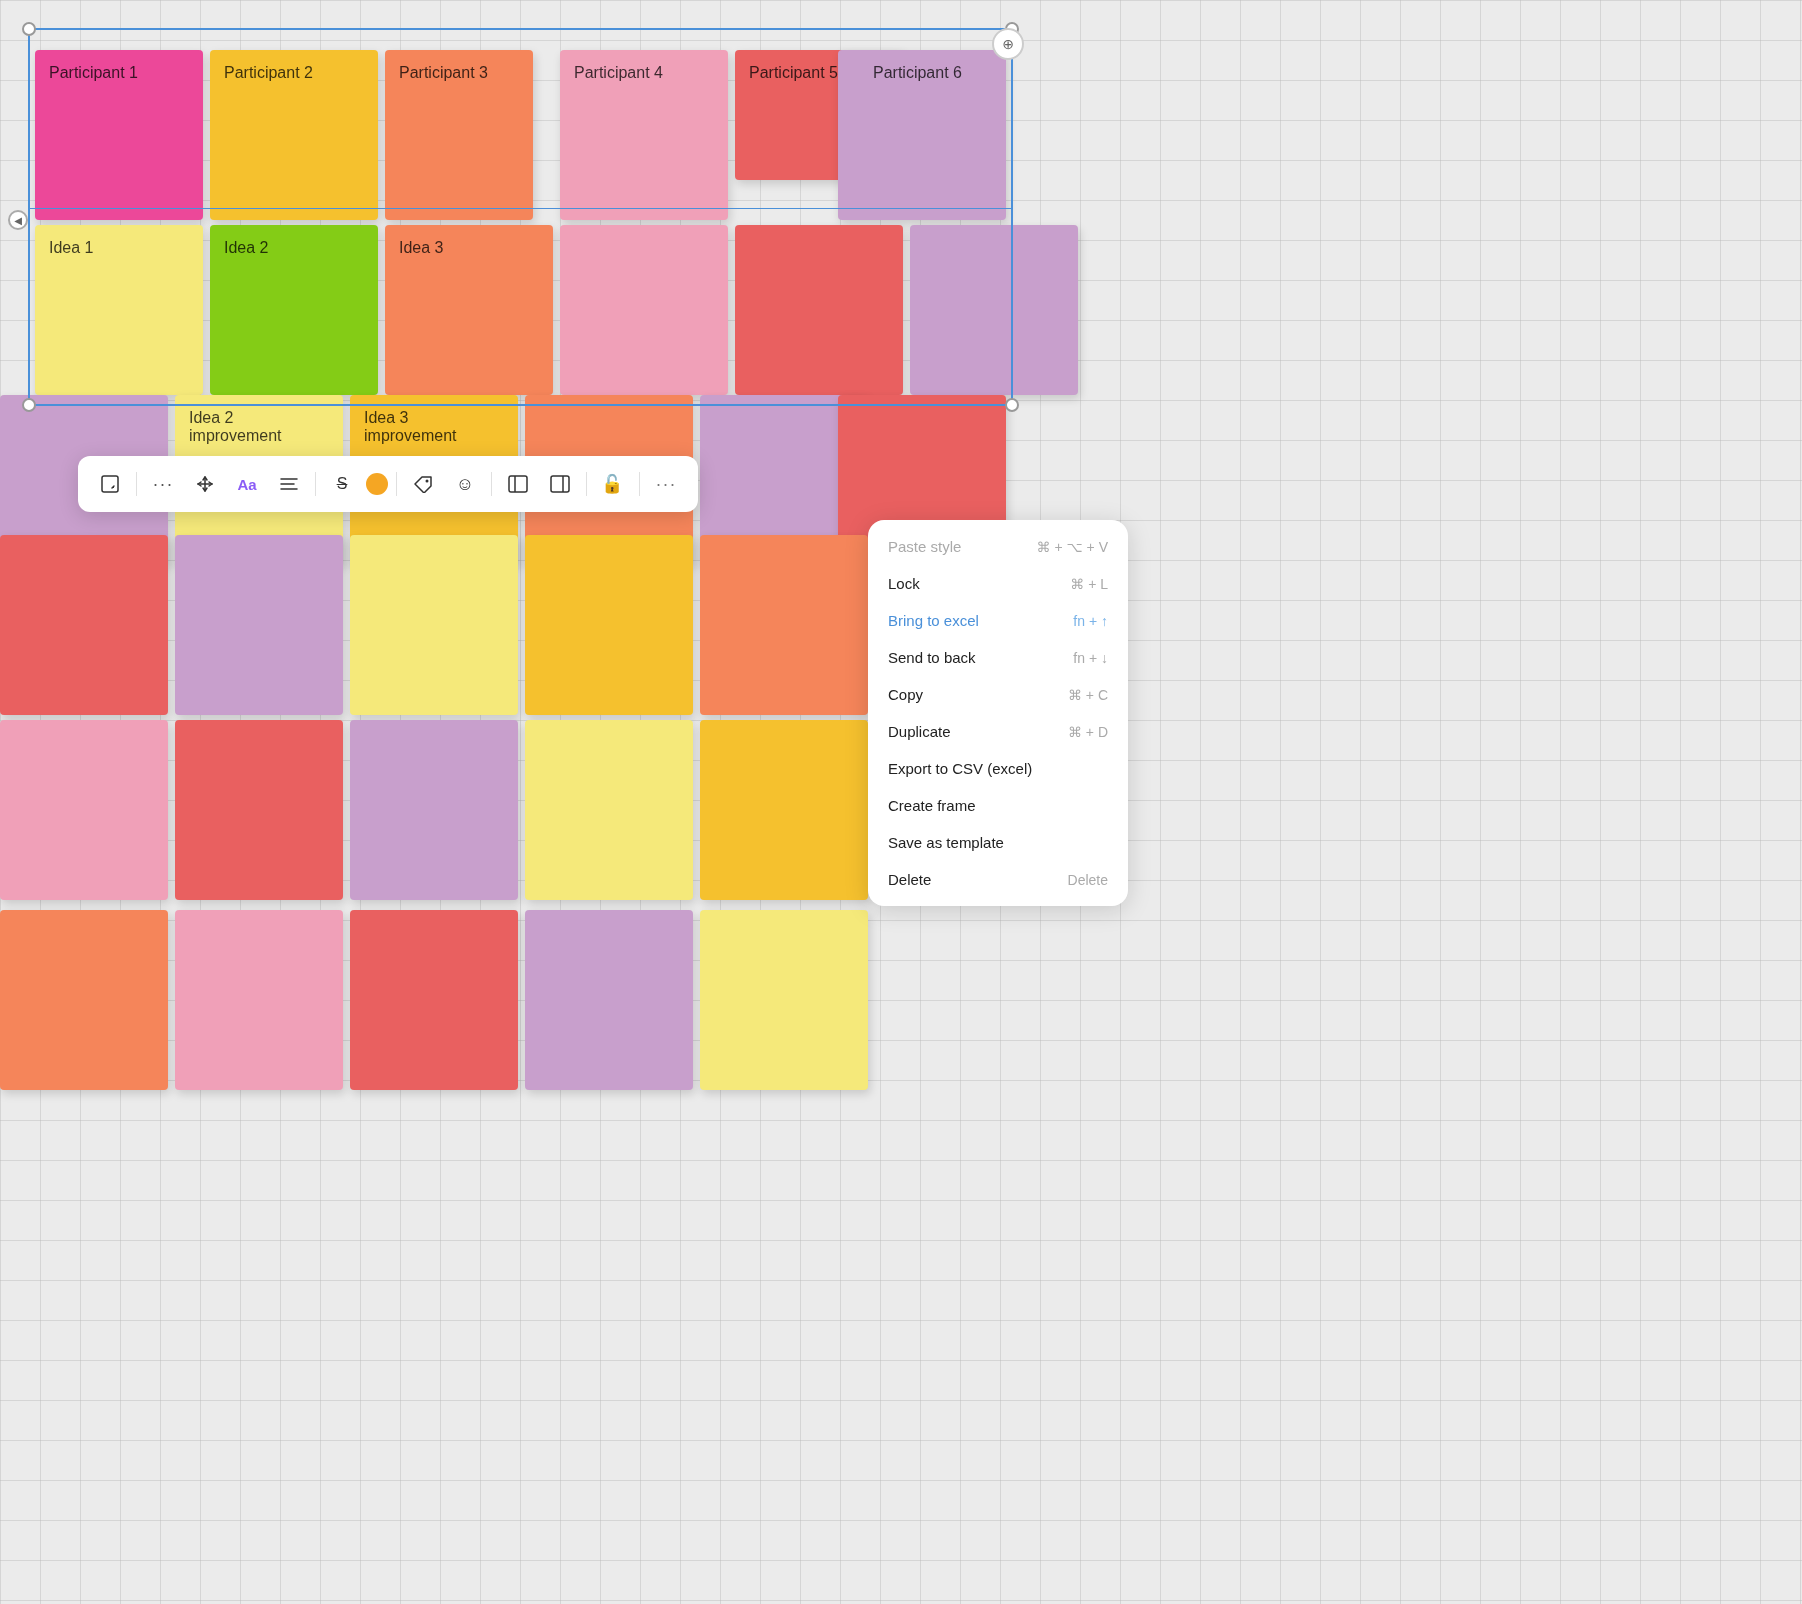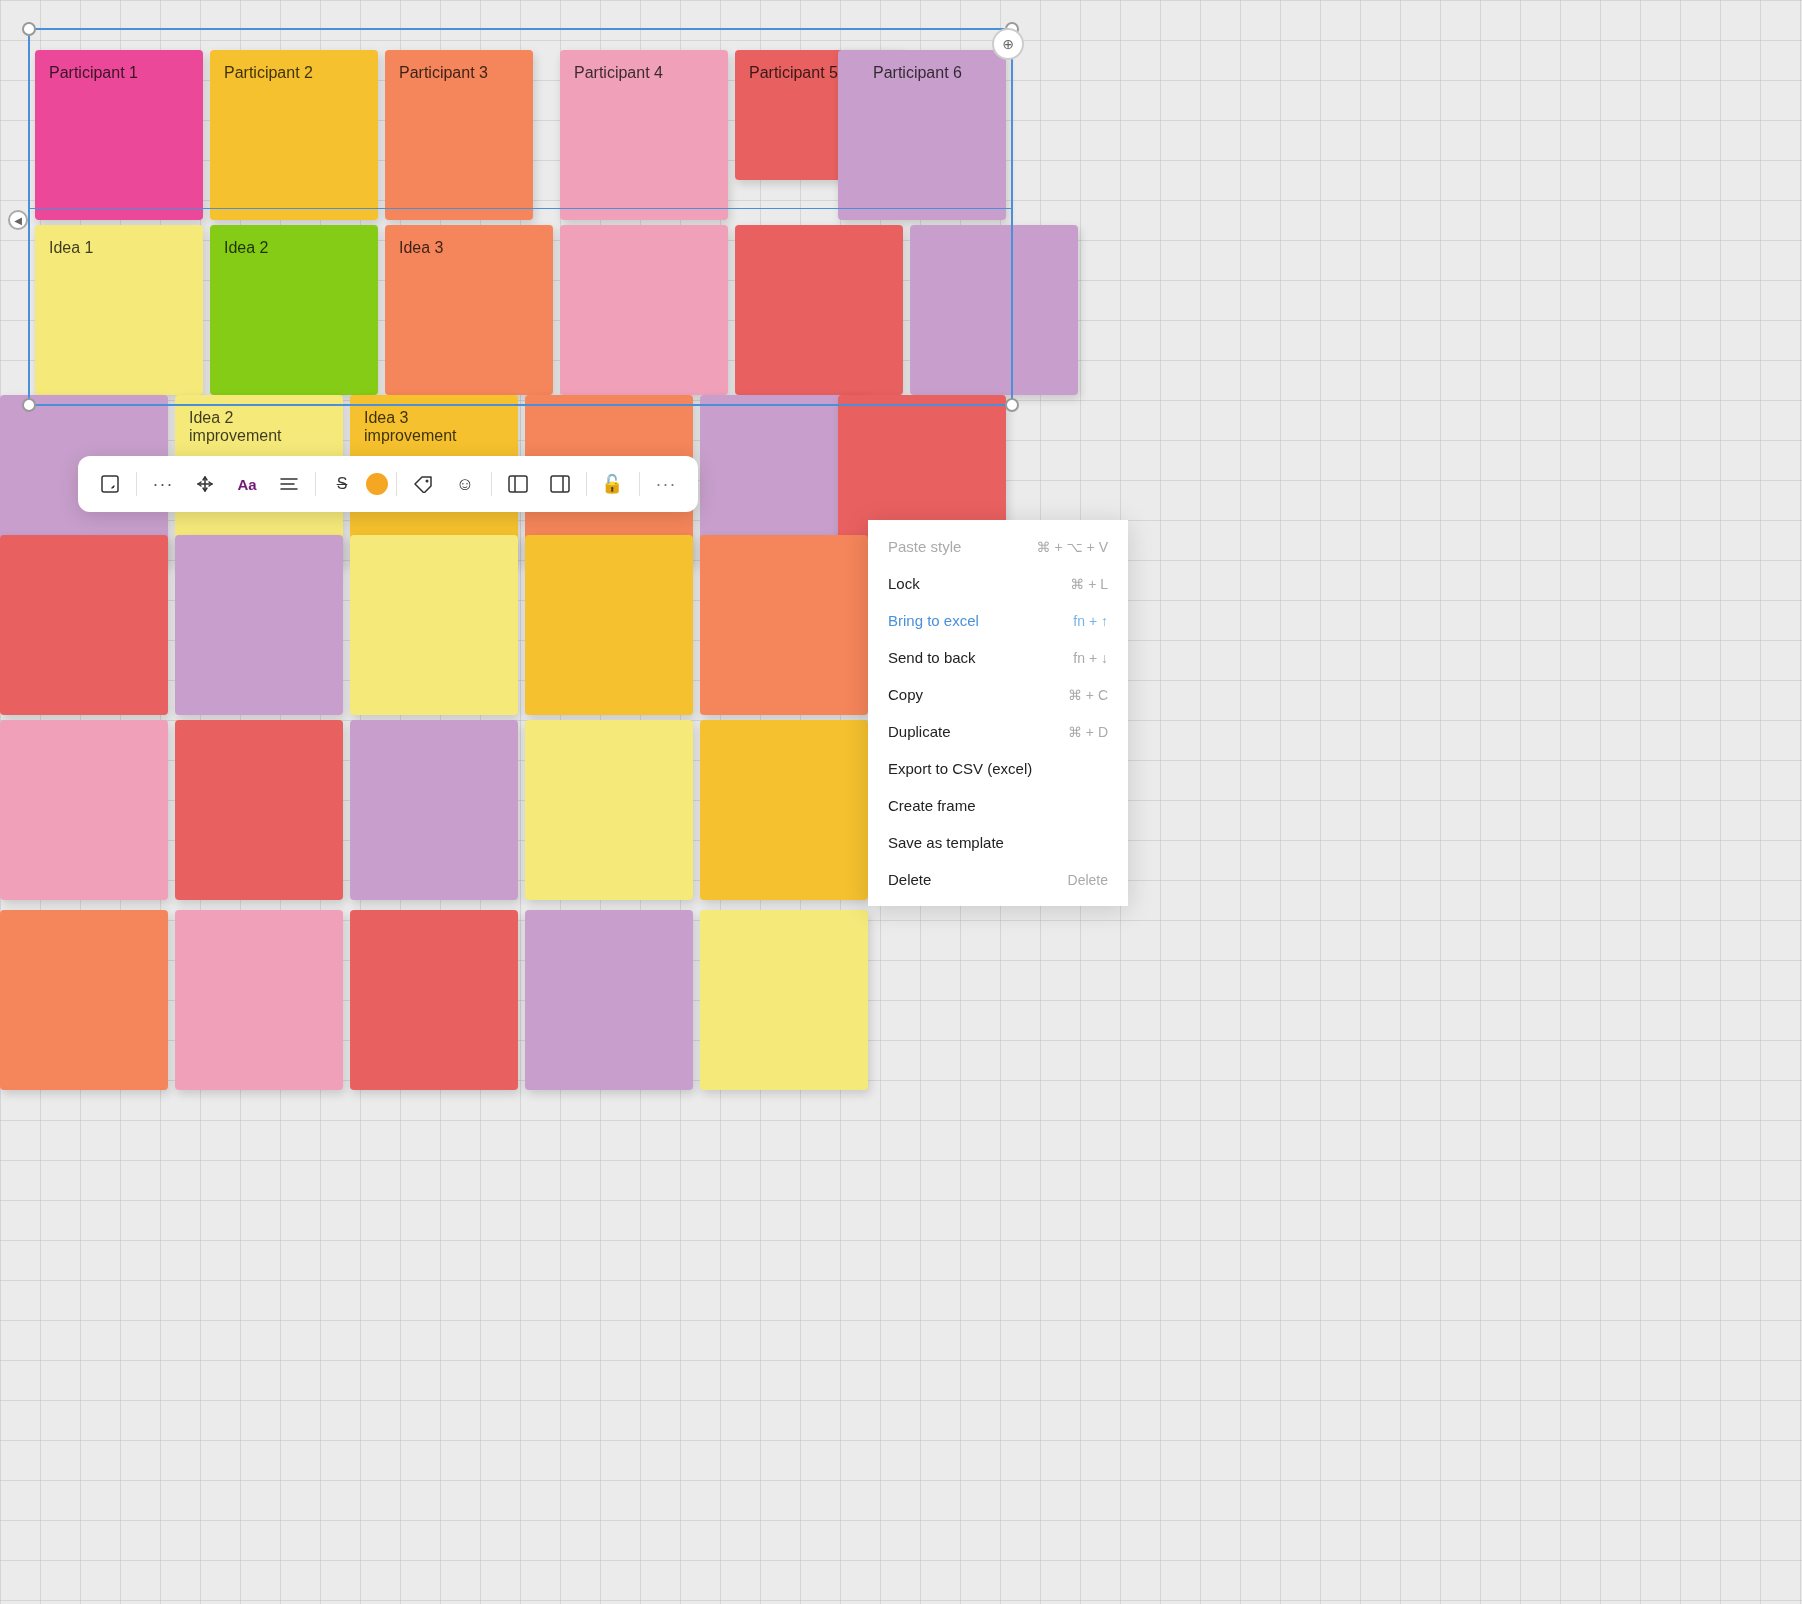--- a/index.html
+++ b/index.html
@@ -102,21 +102,21 @@
       align-items: center;
       justify-content: center;
       font-size: 20px;
       color: #333;
     }
 
     
     .context-menu {
       position: absolute;
       background: white;
-      border-radius: 0;
+      border-radius: 16px;
       box-shadow: 0 4px 24px rgba(0,0,0,0.15);
       padding: 8px 0;
       min-width: 260px;
       z-index: 200;
     }
     .context-menu-item {
       display: flex;
       align-items: center;
       justify-content: space-between;
       padding: 10px 20px;
@@ -242,21 +242,21 @@
   <button class="toolbar-btn">
     <svg width="18" height="18" viewBox="0 0 18 18" fill="none" stroke="#333" stroke-width="1.5">
       <path d="M9 2 L9 16 M2 9 L16 9" stroke-linecap="round"></path>
       <path d="M9 2 L7 5 M9 2 L11 5" stroke-linecap="round"></path>
       <path d="M9 16 L7 13 M9 16 L11 13" stroke-linecap="round"></path>
       <path d="M2 9 L5 7 M2 9 L5 11" stroke-linecap="round"></path>
       <path d="M16 9 L13 7 M16 9 L13 11" stroke-linecap="round"></path>
     </svg>
   </button>
 
-  <button class="toolbar-btn" style="font-size:15px; font-weight:600; color:#701a75;">Aa</button>
+  <button class="toolbar-btn" style="font-size:15px; font-weight:600; color:#8b5cf6;">Aa</button>
 
   <button class="toolbar-btn">
     <svg width="18" height="16" viewBox="0 0 18 16" fill="none" stroke="#333" stroke-width="1.5">
       <line x1="1" y1="3" x2="17" y2="3" stroke-linecap="round"></line>
       <line x1="1" y1="8" x2="14" y2="8" stroke-linecap="round"></line>
       <line x1="1" y1="13" x2="17" y2="13" stroke-linecap="round"></line>
     </svg>
   </button>
 
   <div class="toolbar-divider"></div>

